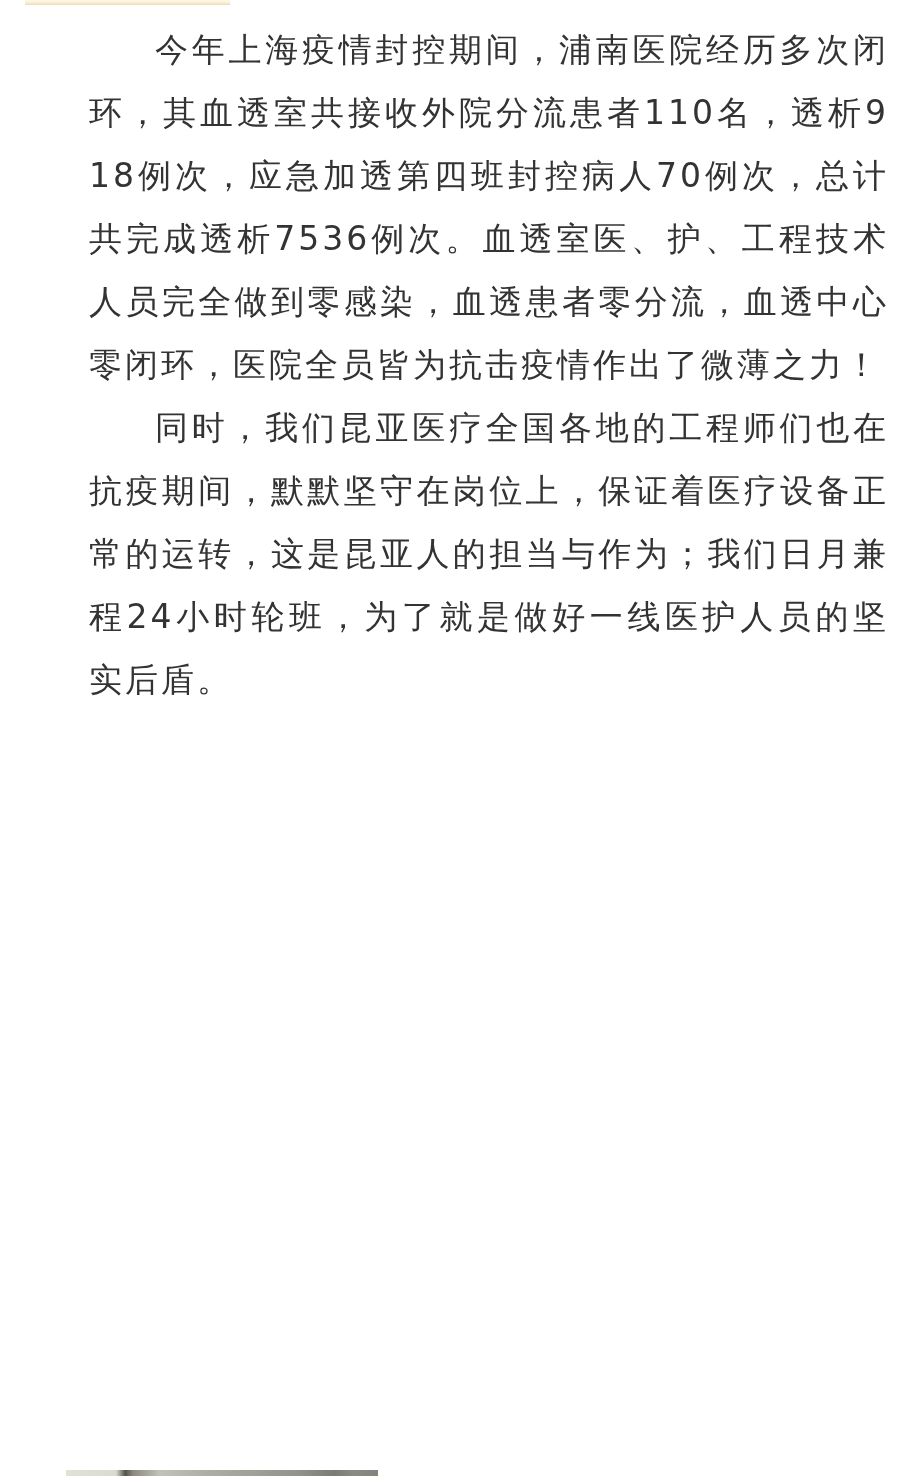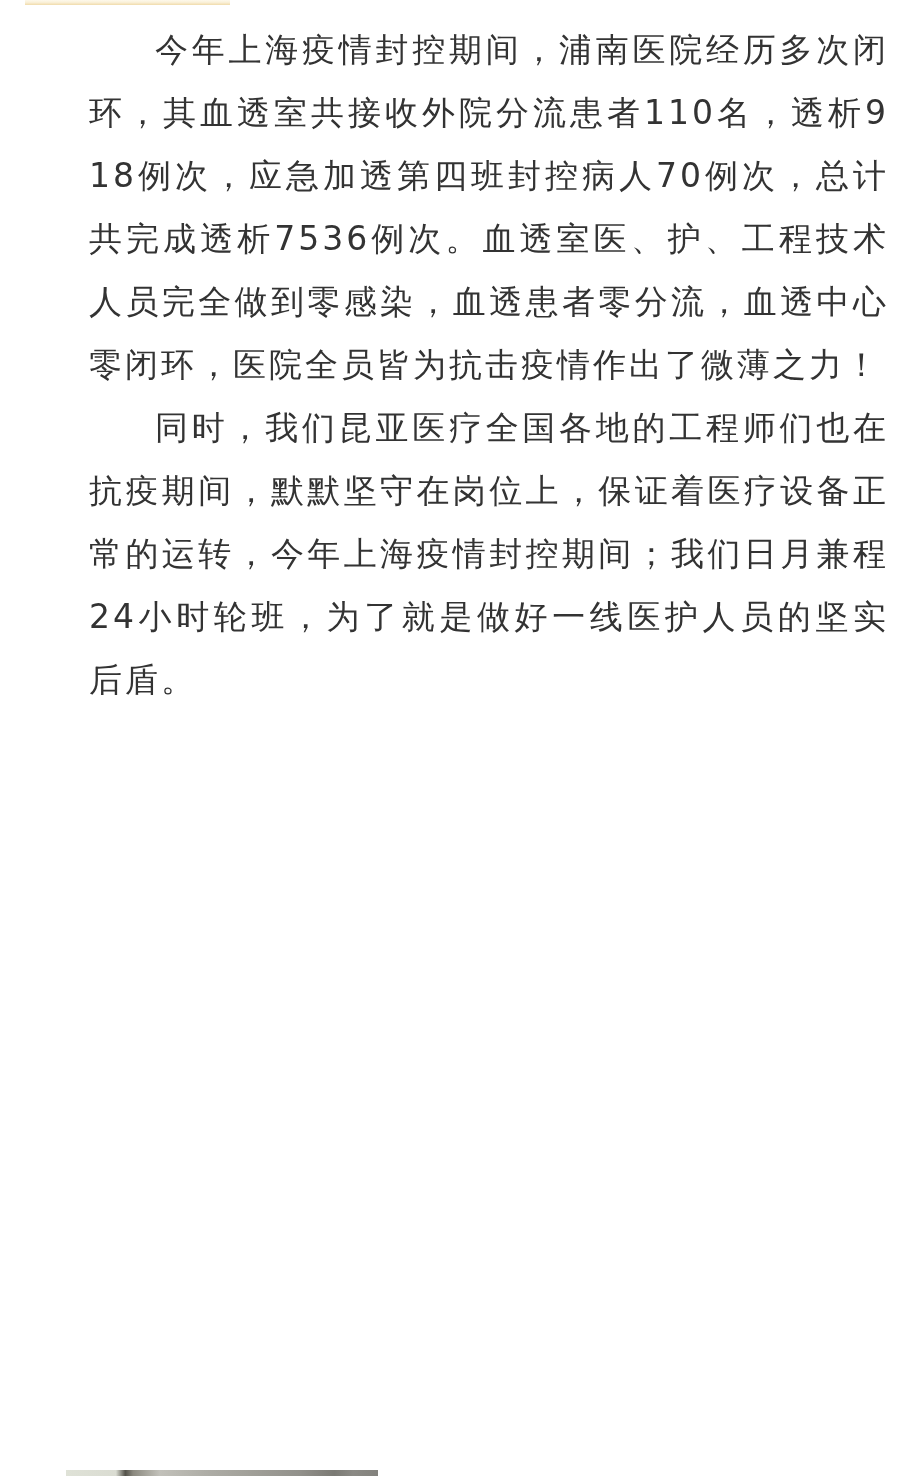--- a/index.html
+++ b/index.html
@@ -60,16 +60,16 @@
       #83827d 100%);
   }
 </style>
 </head>
 <body>
 
 <div class="top-strip"></div>
 
 <div class="article">
   <p>今年上海疫情封控期间，浦南医院经历多次闭环，其血透室共接收外院分流患者110名，透析918例次，应急加透第四班封控病人70例次，总计共完成透析7536例次。血透室医、护、工程技术人员完全做到零感染，血透患者零分流，血透中心零闭环，医院全员皆为抗击疫情作出了微薄之力！</p>
-  <p>同时，我们昆亚医疗全国各地的工程师们也在抗疫期间，默默坚守在岗位上，保证着医疗设备正常的运转，今年上海疫情封控期间；我们日月兼程24小时轮班，为了就是做好一线医护人员的坚实后盾。</p>
+  <p>同时，我们昆亚医疗全国各地的工程师们也在抗疫期间，默默坚守在岗位上，保证着医疗设备正常的运转，这是昆亚人的担当与作为；我们日月兼程24小时轮班，为了就是做好一线医护人员的坚实后盾。</p>
 </div>
 
 <div class="photo-edge"></div>
 
 </body></html>

